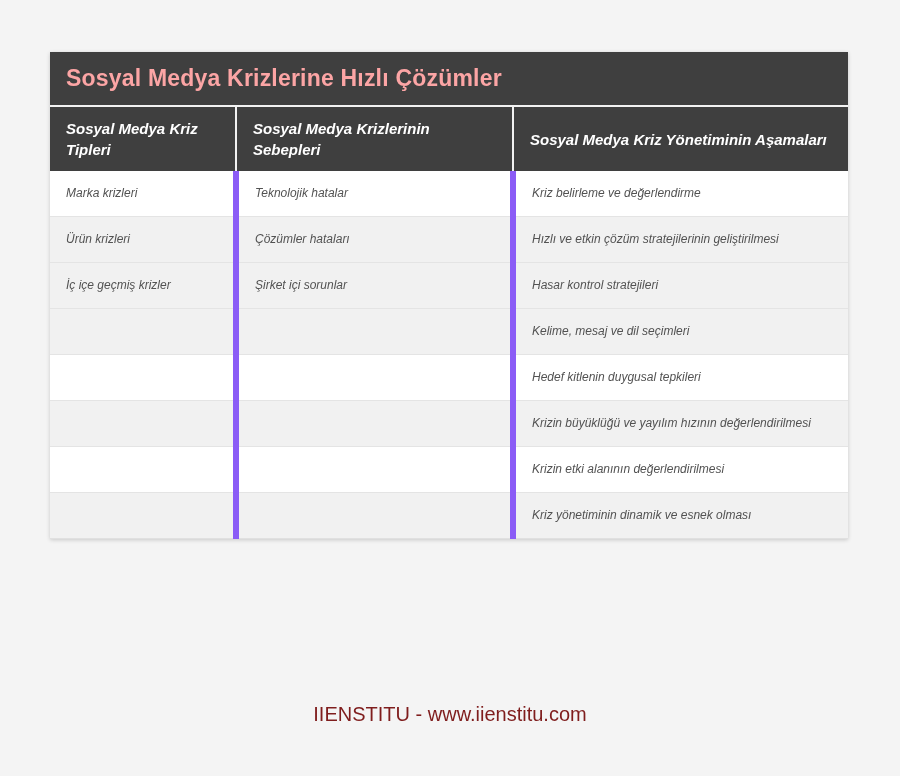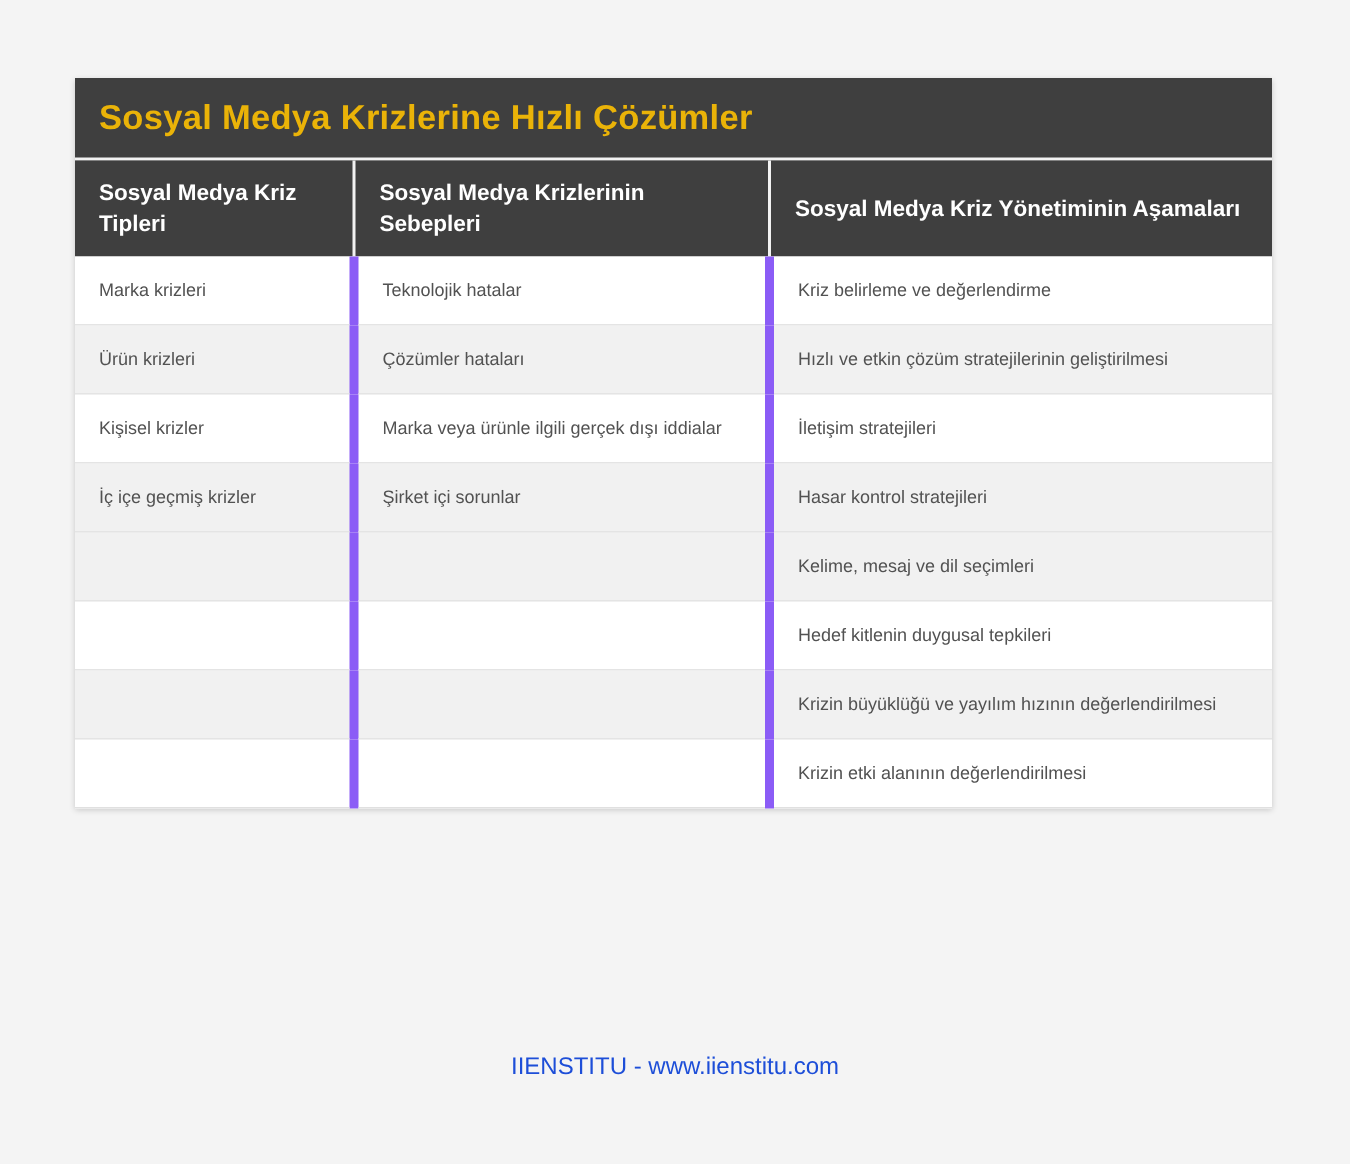--- a/index.html
+++ b/index.html
@@ -17,32 +17,33 @@
   .card {
     position: absolute;
     left: 50px;
     top: 52px;
     width: 798px;
     box-shadow: 0 1px 4px rgba(0,0,0,0.18);
     background: #ffffff;
   }
   .title-bar {
     background: #3f3f3f;
-    color: #eab308;
+    color: #fca5a5;
     font-size: 23px;
     font-weight: bold;
     padding: 13px 16px;
     border-bottom: 2px solid #f2f2f2;
     letter-spacing: 0.2px;
   }
   table {
     width: 100%;
     border-collapse: collapse;
     table-layout: fixed;
     border-bottom: 1px solid #e0e0e0;
+    font-style: italic;
   }
   col.c1 { width: 186px; }
   col.c2 { width: 277px; }
   col.c3 { width: 335px; }
   th {
     background: #3f3f3f;
     color: #ffffff;
     font-size: 15px;
     font-weight: bold;
     text-align: left;
@@ -63,22 +64,22 @@
   }
   td + td { border-left: 6px solid #8b5cf6; }
   tbody tr:first-child td { border-top: none; }
   tr.alt td { background: #f1f1f1; }
   .footer {
     position: absolute;
     left: 0;
     top: 703px;
     width: 900px;
     text-align: center;
-    color: #1d4ed8;
-    font-size: 16px;
+    color: #7f1d1d;
+    font-size: 20px;
   }
 </style>
 </head>
 <body>
 
 <div class="card">
   <div class="title-bar">Sosyal Medya Krizlerine Hızlı Çözümler</div>
   <table>
     <colgroup>
       <col class="c1">
@@ -96,25 +97,20 @@
       <tr>
         <td>Marka krizleri</td>
         <td>Teknolojik hatalar</td>
         <td>Kriz belirleme ve değerlendirme</td>
       </tr>
       <tr class="alt">
         <td>Ürün krizleri</td>
         <td>Çözümler hataları</td>
         <td>Hızlı ve etkin çözüm stratejilerinin geliştirilmesi</td>
       </tr>
-      <tr>
-        <td>Kişisel krizler</td>
-        <td>Marka veya ürünle ilgili gerçek dışı iddialar</td>
-        <td>İletişim stratejileri</td>
-      </tr>
       <tr class="alt">
         <td>İç içe geçmiş krizler</td>
         <td>Şirket içi sorunlar</td>
         <td>Hasar kontrol stratejileri</td>
       </tr>
       <tr class="alt">
         <td></td>
         <td></td>
         <td>Kelime, mesaj ve dil seçimleri</td>
       </tr>
@@ -126,17 +122,22 @@
       <tr class="alt">
         <td></td>
         <td></td>
         <td>Krizin büyüklüğü ve yayılım hızının değerlendirilmesi</td>
       </tr>
       <tr>
         <td></td>
         <td></td>
         <td>Krizin etki alanının değerlendirilmesi</td>
       </tr>
+      <tr class="alt">
+        <td></td>
+        <td></td>
+        <td>Kriz yönetiminin dinamik ve esnek olması</td>
+      </tr>
     </tbody>
   </table>
 </div>
 
 <div class="footer">IIENSTITU - www.iienstitu.com</div>
 
 </body></html>

